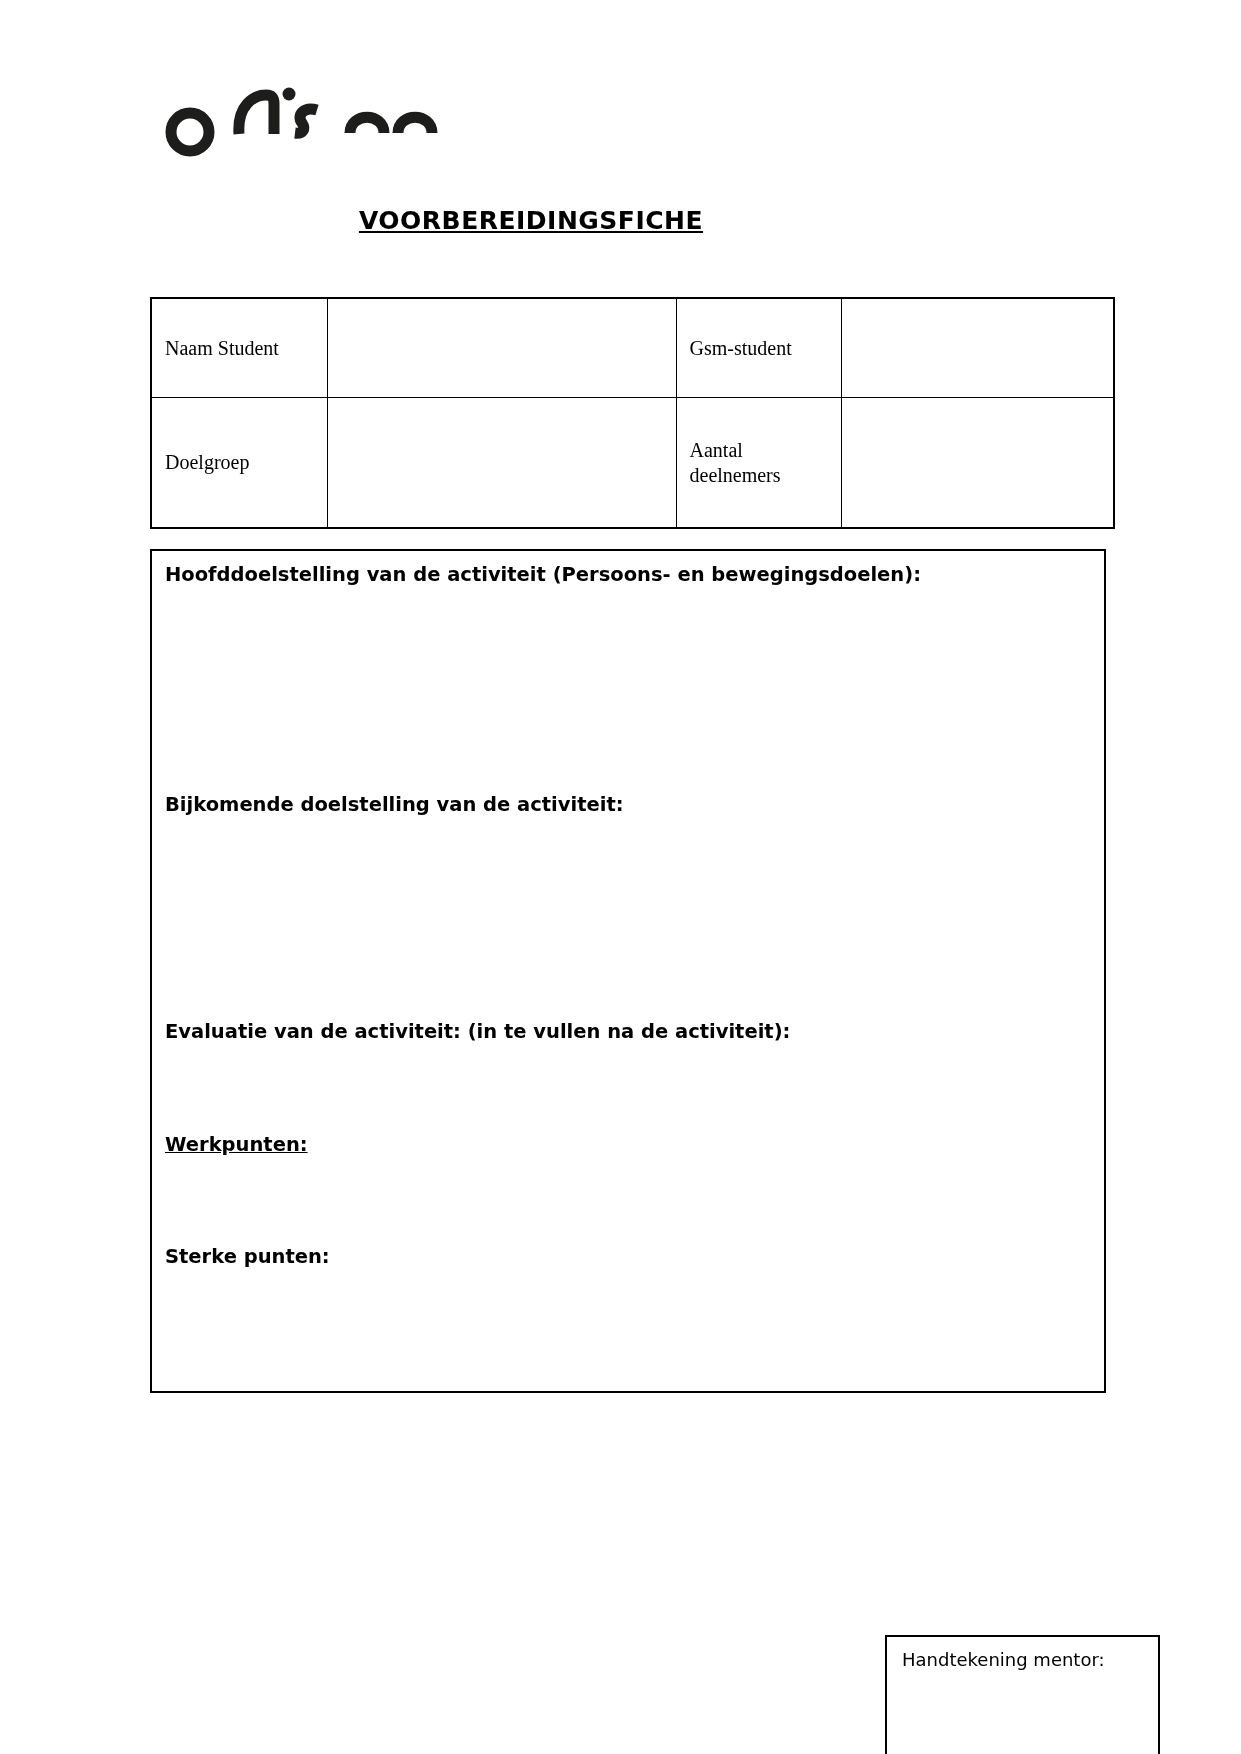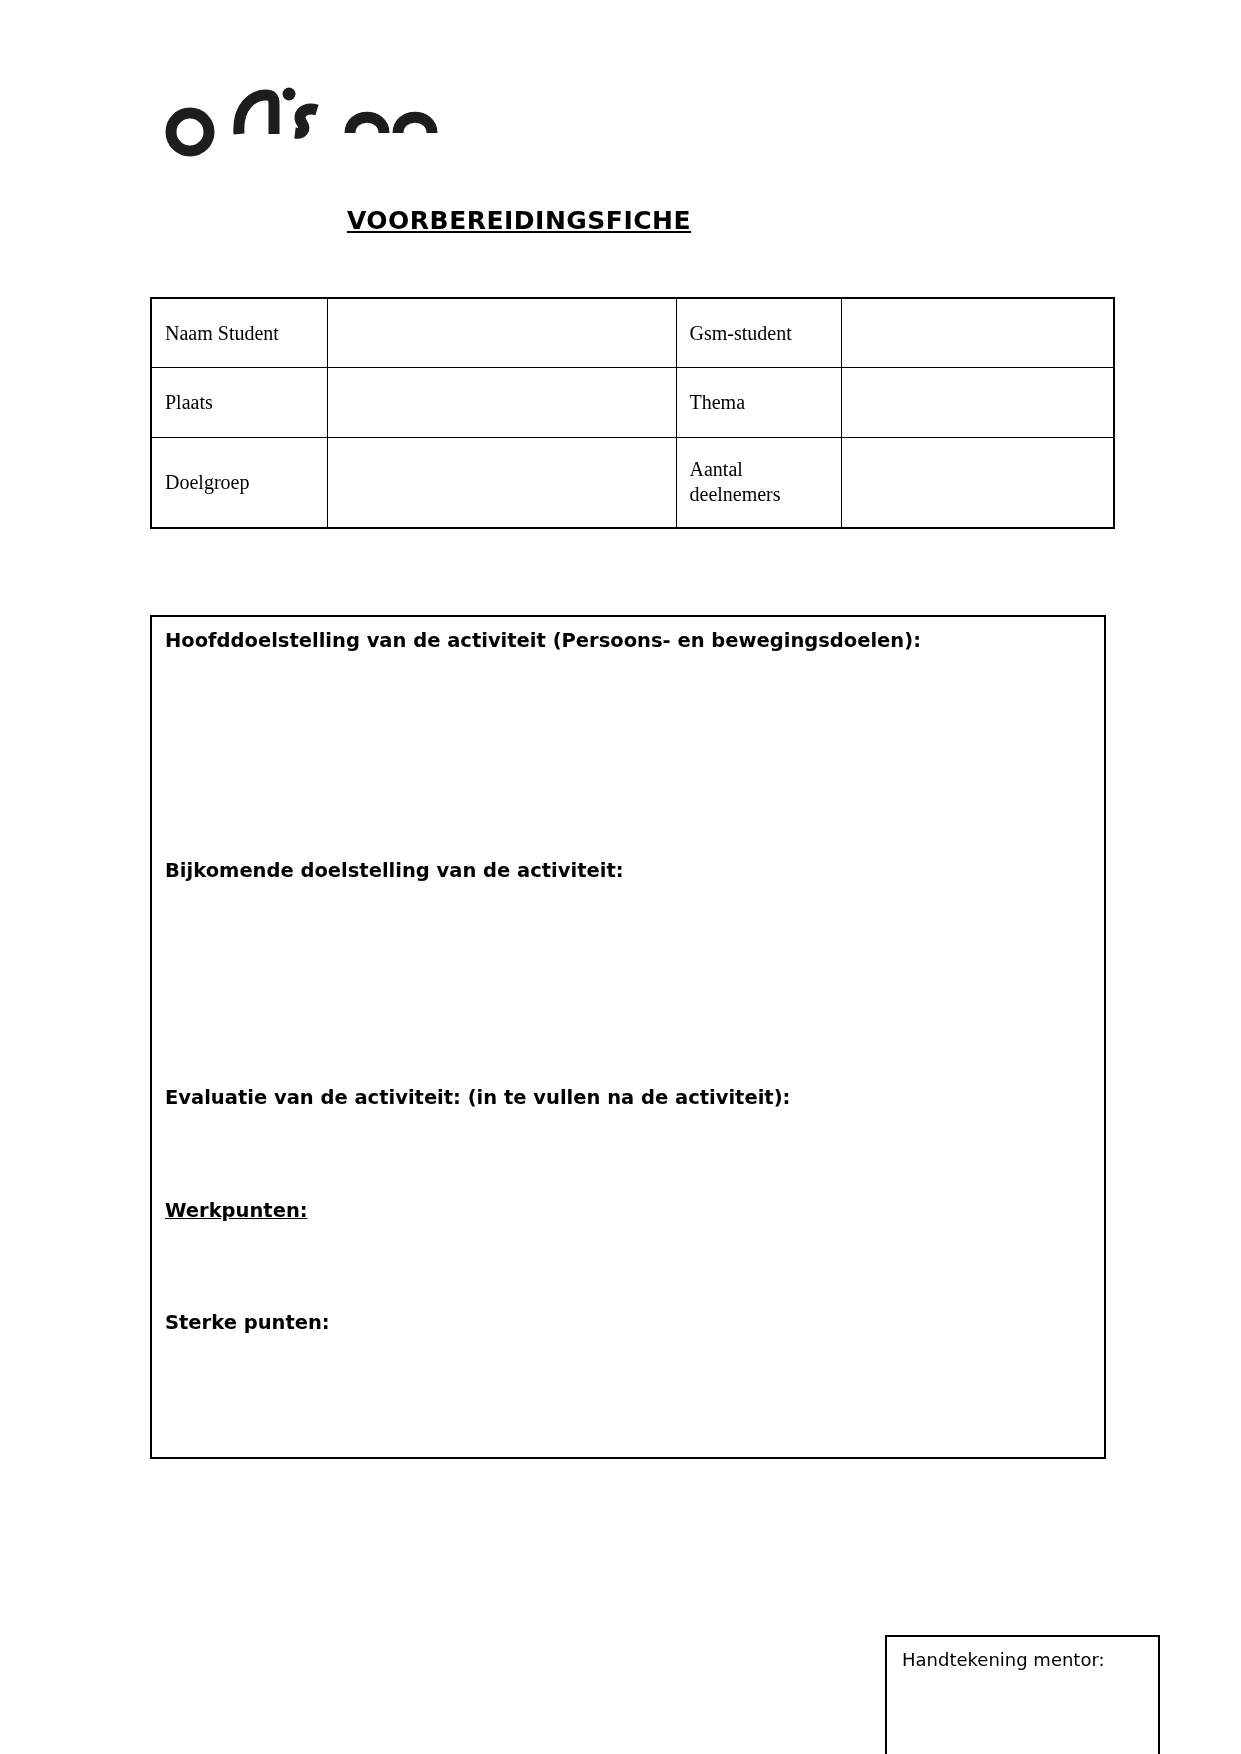--- a/index.html
+++ b/index.html
@@ -12,21 +12,21 @@
     color: #000000;
   }
   * { box-sizing: border-box; }
 
   .logo {
     position: absolute; left: 158px; top: 85px;
     width: 285px; height: 75px;
   }
 
   .doc-title {
-    position: absolute; left: 0; top: 206px; width: 1038px;
+    position: absolute; left: 12px; top: 206px; width: 1038px;
     text-align: center;
     font-size: 25px; font-weight: bold;
     letter-spacing: 0.5px;
     text-decoration: underline;
   }
 
   table.info-table {
     position: absolute; left: 150px; top: 297px;
     width: 963px; height: 232px;
     border-collapse: collapse; table-layout: fixed;
@@ -41,21 +41,21 @@
     font-family: Liberation Serif, serif;
   }
   .col-label-l { width: 176px; }
   .col-value-l { width: 349px; }
   .col-label-r { width: 165px; margin-left: 36px; }
   .col-value-r { width: 273px; }
   tr.r-normal { height: 52px; }
   tr.r-tall   { height: 68px; }
 
   .main-box {
-    position: absolute; left: 150px; top: 615px;
+    position: absolute; left: 150px; top: 549px;
     width: 956px; height: 844px;
     border: 2px solid #000000;
   }
   .section-heading {
     position: absolute; left: 13px; right: 13px;
     font-size: 19.5px; font-weight: bold;
     line-height: 1.25;
     white-space: nowrap;
   }
   .sh-1 { top: 12px; }
@@ -95,26 +95,20 @@
 <div class="doc-title">VOORBEREIDINGSFICHE</div>
 
 <table class="info-table">
   <tbody>
       <tr class="r-normal">
     <td class="col-label-l">Naam Student</td>
     <td class="col-value-l"></td>
     <td class="col-label-r">Gsm-student</td>
     <td class="col-value-r"></td>
   </tr>
-  <tr class="r-normal">
-    <td>Plaats</td>
-    <td></td>
-    <td>Thema</td>
-    <td></td>
-  </tr>
   <tr class="r-tall">
     <td>Doelgroep</td>
     <td></td>
     <td>Aantal deelnemers</td>
     <td></td>
   </tr>
 </tbody>
   </table>
 
 <div class="main-box">

